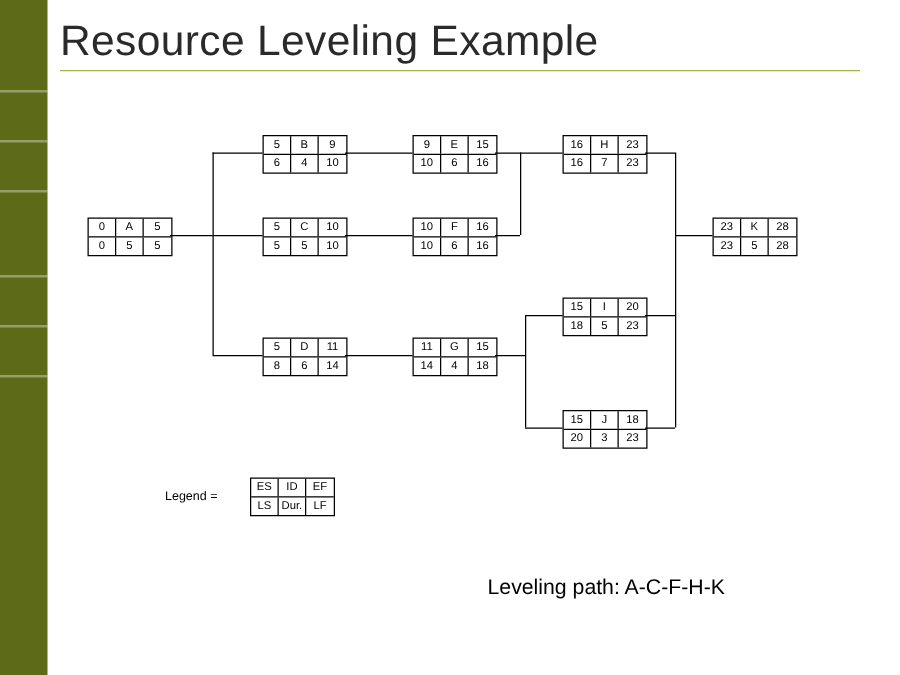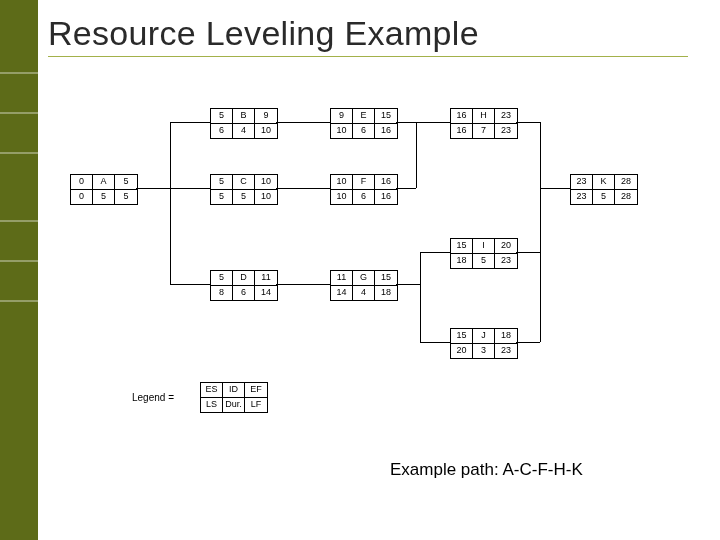--- a/index.html
+++ b/index.html
@@ -284,13 +284,13 @@
   <div class="edge h" style="left:350px; top:252px; width:30px;"></div>
 
   <div class="edge h" style="left:446px; top:32px; width:24px;"></div>
   <div class="edge h" style="left:446px; top:162px; width:24px;"></div>
   <div class="edge h" style="left:446px; top:252px; width:24px;"></div>
   <div class="edge v" style="left:470px; top:32px; height:220px;"></div>
   <div class="edge h" style="left:470px; top:98px; width:30px;"></div>
 
 </div>
 
-<div class="crit" style="left:390px; top:460px;">Example path: A-C-F-H-K</div>
+<div class="crit" style="left:390px; top:460px;">Leveling path: A-C-F-H-K</div>
 
 </body></html>

